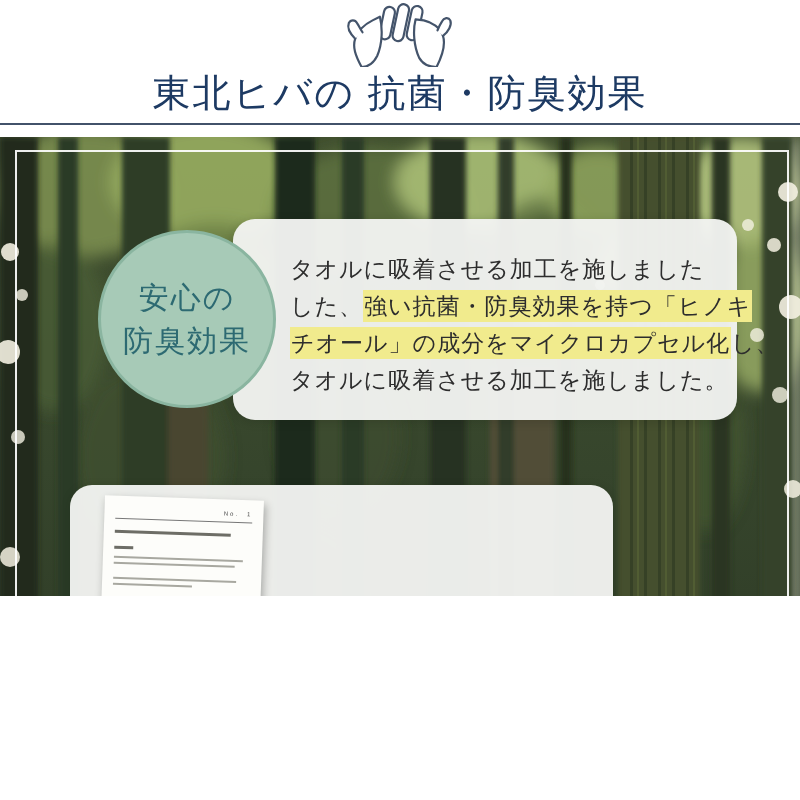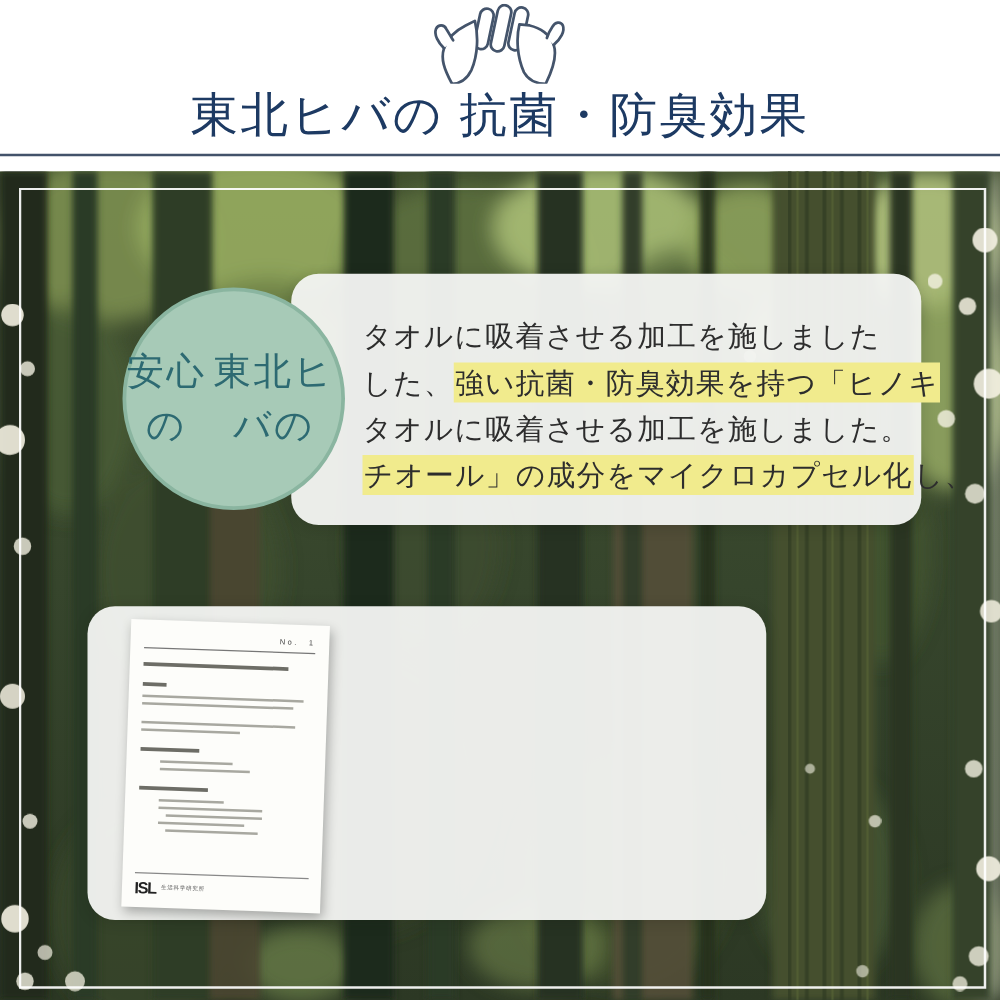--- a/index.html
+++ b/index.html
@@ -1,21 +1,21 @@
 <!DOCTYPE html>
 <html><head>
 <meta charset="utf-8">
 <style>
   html,body{margin:0;padding:0;}
   body{
     width:800px;height:800px;background:#ffffff;
     font-family:"Liberation Sans", sans-serif;
     -webkit-font-smoothing:antialiased;
   }
-  .page{position:relative;width:800px;height:800px;overflow:hidden;background:#fff;}
+  .page{position:relative;width:800px;height:596px;overflow:hidden;background:#fff;}
 
   
   .header{position:absolute;top:0;left:0;width:800px;height:123px;background:#fff;
           border-bottom:2px solid #42526a;text-align:center;}
   .hands{height:66px;padding-top:3px;}
   .title{
     margin:4px 0 0 0;font-size:38px;font-weight:400;color:#1d3a63;
     letter-spacing:2px;line-height:1.1;
   }
 
@@ -43,21 +43,21 @@
   .hl{background:#f1eb8d;padding:3px 1px;}
 
   .card2-text{position:absolute;left:223px;top:37px;}
   .note{
     margin-top:8px;font-size:17px;font-weight:bold;color:#1f1f1f;
     letter-spacing:0.5px;white-space:nowrap;
   }
 
   
   .circle{
-    position:absolute;border-radius:50%;display:flex;flex-direction:row;
+    position:absolute;border-radius:50%;display:flex;flex-direction:column;
     align-items:center;justify-content:center;text-align:center;
   }
   .circle-green{
     left:98px;top:93px;width:172px;height:172px;
     background:#a7cab7;border:3px solid #8ab5a0;
   }
   .circle-green .badge-line{
     font-size:30px;line-height:43px;color:#2d6a72;letter-spacing:2px;
   }
   .circle-tan{
@@ -207,28 +207,28 @@
         <circle cx="690" cy="640" r="5" opacity="0.6"></circle>
       </g>
     </svg>
 
     <div class="frame"></div>
 
     <section class="card card1">
       <div class="card1-text">
         <div class="tline">タオルに吸着させる加工を施しました</div>
         <div class="tline"><span>した、</span><span class="hl">強い抗菌・防臭効果を持つ「ヒノキ</span></div>
+        <div class="tline"><span class="hl">チオール」の成分をマイクロカプセル化</span><span>し、</span></div>
         <div class="tline">タオルに吸着させる加工を施しました。</div>
-        <div class="tline"><span class="hl">チオール」の成分をマイクロカプセル化</span><span>し、</span></div>
       </div>
     </section>
 
     <div class="circle circle-green">
       <div class="badge-line">安心の</div>
-      <div class="badge-line">東北ヒバの</div>
+      <div class="badge-line">防臭効果</div>
     </div>
 
     <section class="card card2">
 
       <div class="doc">
         <div class="doc-no">No.　1</div>
         <div class="dl dark" style="width:85%;margin-top:11px;"></div>
         <div class="dl dark" style="width:14%;margin-top:13px;"></div>
         <div class="dl" style="width:94%;margin-top:7px;"></div>
         <div class="dl" style="width:88%;margin-top:4px;"></div>

